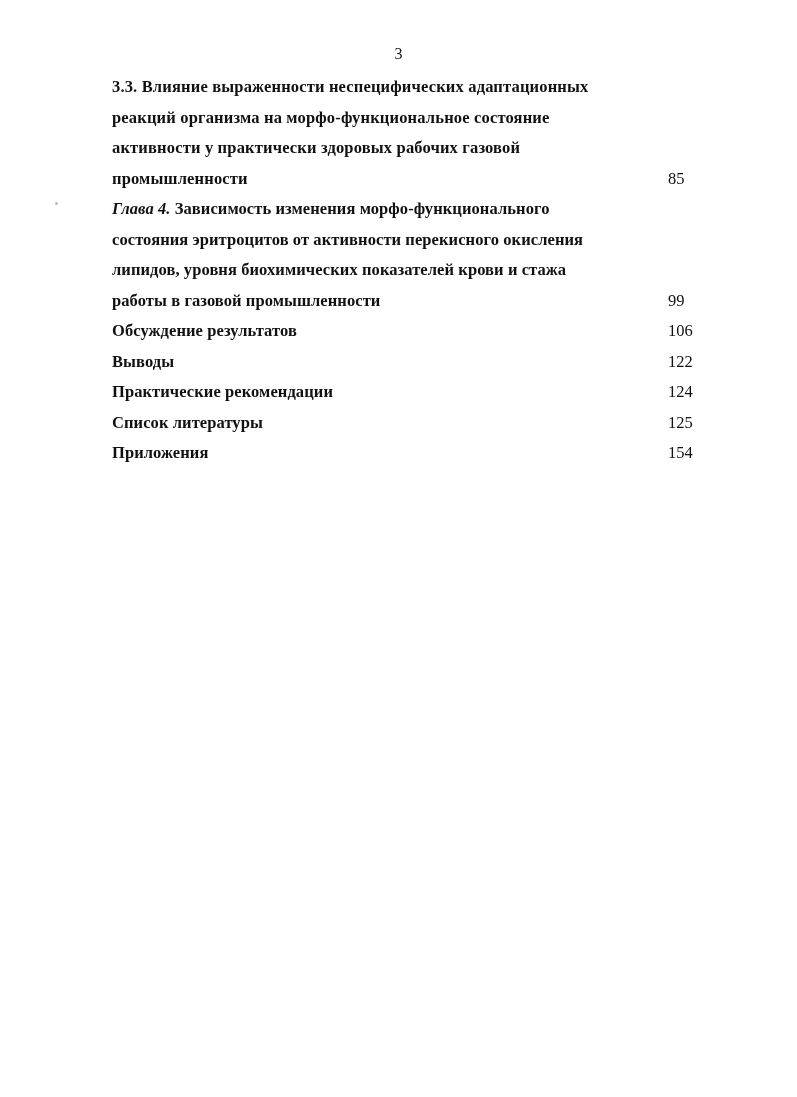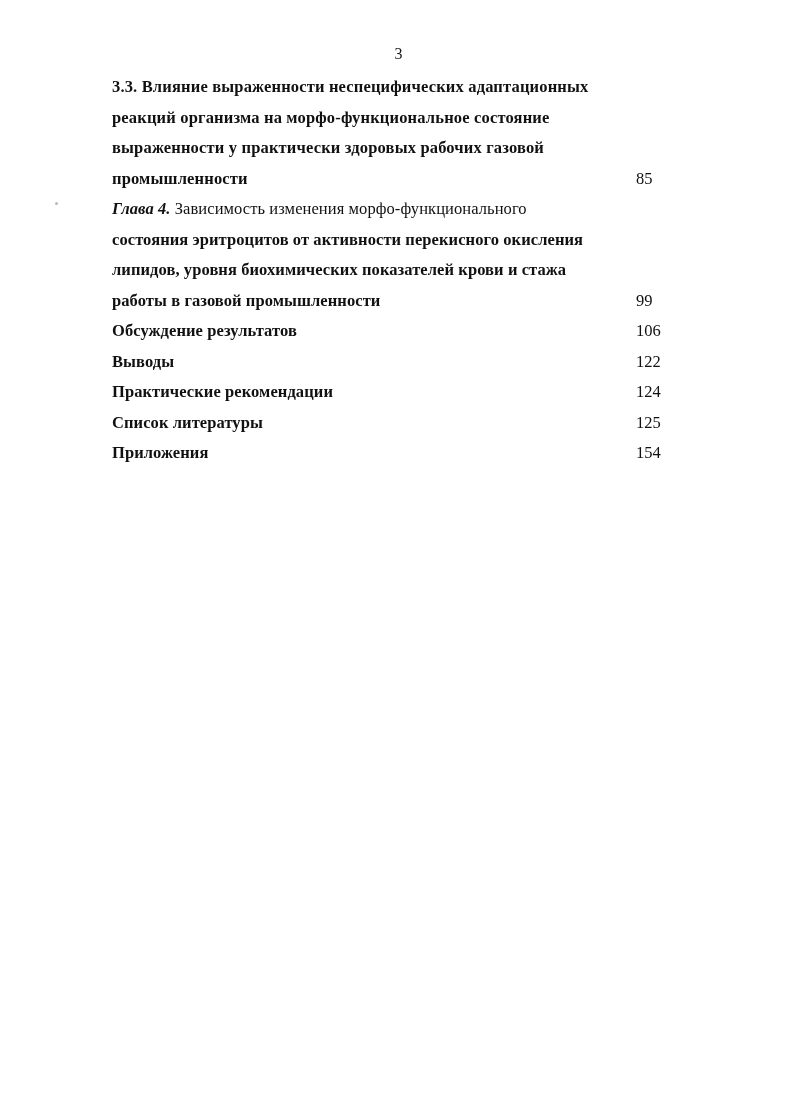--- a/index.html
+++ b/index.html
@@ -56,21 +56,21 @@
     line-height: 30.5px;
     font-size: 16.5px;
     white-space: nowrap;
   }
   .toc-line .txt {
     display: inline;
     letter-spacing: 0.01em;
   }
   .toc-line .pg {
     position: absolute;
-    left: 524px;
+    left: 556px;
     top: 0;
     text-align: right;
     font-size: 16.5px;
     font-weight: normal;
     font-style: normal;
   }
 
   
   .st-regular .txt { font-weight: bold; font-style: normal; }
   .st-bold    .txt { font-weight: bold;   font-style: normal; }
@@ -78,37 +78,37 @@
 
   .st-bold .txt, .st-bolditalic .txt { letter-spacing: 0.005em; }
 
   
   .lead {
     font-weight: bold;
     font-style: italic;
     margin-top: 15px;
   }
   .rest {
-    font-weight: normal;
+    font-weight: bold;
     font-style: normal;
   }
 </style>
 </head>
 <body>
 
 <div class="page">
 
   <div class="folio">3</div>
 
   <div class="speck"></div>
 
   <div class="toc" id="toc-root">
       <div class="toc-line st-regular"><span class="txt">3.3. Влияние выраженности неспецифических адаптационных</span></div>
       <div class="toc-line st-regular"><span class="txt">реакций организма на морфо-функциональное состояние</span></div>
-      <div class="toc-line st-regular"><span class="txt">выраженности у практически здоровых рабочих газовой</span></div>
+      <div class="toc-line st-regular"><span class="txt">активности у практически здоровых рабочих газовой</span></div>
       <div class="toc-line st-regular"><span class="txt">промышленности</span><span class="pg">85</span></div>
       <div class="toc-line st-bold"><span class="txt"><span class="lead">Глава 4.</span><span class="rest"> Зависимость изменения морфо-функционального</span></span></div>
       <div class="toc-line st-bold"><span class="txt">состояния эритроцитов от активности перекисного окисления</span></div>
       <div class="toc-line st-bold"><span class="txt">липидов, уровня биохимических показателей крови и стажа</span></div>
       <div class="toc-line st-bold"><span class="txt">работы в газовой промышленности</span><span class="pg">99</span></div>
       <div class="toc-line st-bolditalic"><span class="txt">Обсуждение результатов</span><span class="pg">106</span></div>
       <div class="toc-line st-bolditalic"><span class="txt">Выводы</span><span class="pg">122</span></div>
       <div class="toc-line st-bolditalic"><span class="txt">Практические рекомендации</span><span class="pg">124</span></div>
       <div class="toc-line st-bolditalic"><span class="txt">Список литературы</span><span class="pg">125</span></div>
       <div class="toc-line st-bolditalic"><span class="txt">Приложения</span><span class="pg">154</span></div>

